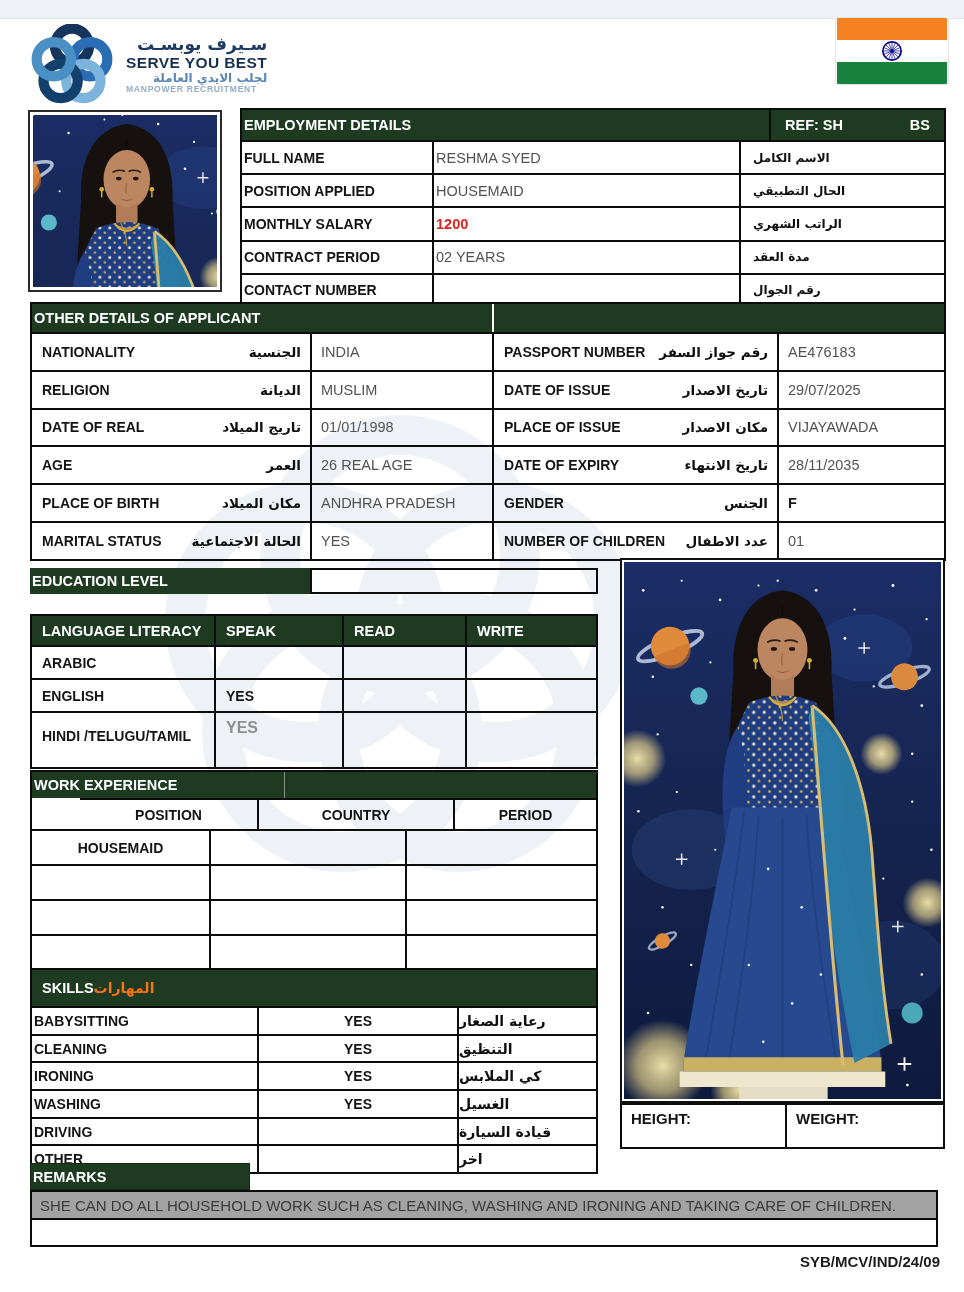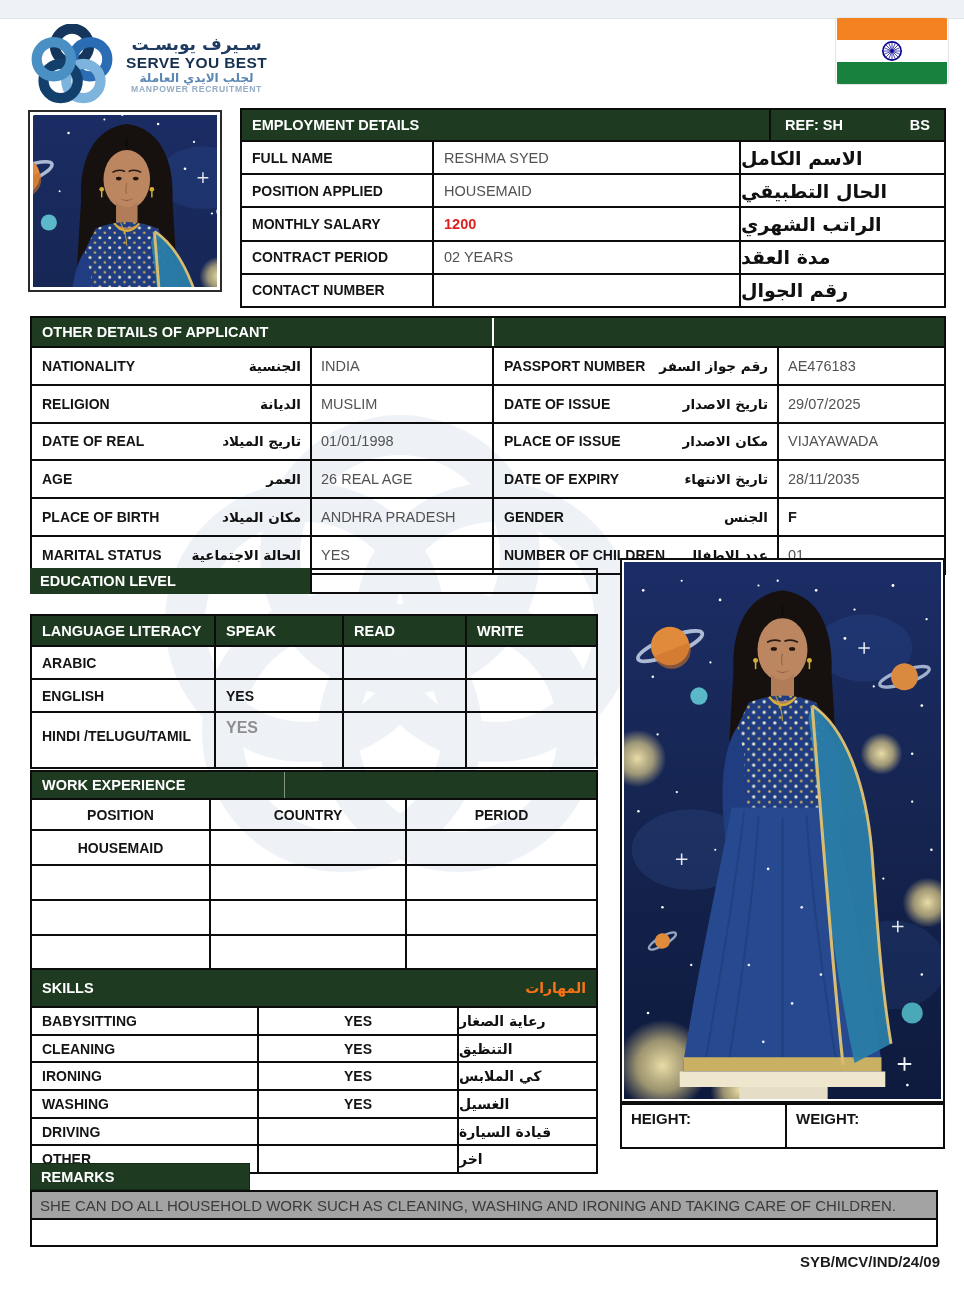--- a/index.html
+++ b/index.html
@@ -8,25 +8,25 @@
   .topbar{position:absolute;left:0;top:0;width:964px;height:18px;background:#eef1f5;border-bottom:1px solid #e3e7ec;}
 
   
   .lbl{font-weight:bold;font-size:14px;color:#141414;}
   .val{font-size:14.5px;color:#525252;}
   .val-dark{color:#1a1a1a;font-weight:bold;}
   .val-red{color:#e01f1f;font-weight:bold;}
   .val-gray{color:#8e8e8e;font-weight:bold;}
   .ar{font-family:"DejaVu Sans",sans-serif;font-weight:bold;font-size:13.5px;color:#101010;direction:rtl;}
   .green{background:#1e3b22;color:#fff;font-weight:bold;font-size:14.5px;}
-  .cellpad{padding-left:10px;}
+  .cellpad{padding-left:2px;}
 
   
   .logo{position:absolute;left:26px;top:24px;display:flex;align-items:center;gap:8px;}
-  .logo-text{display:flex;flex-direction:column;align-items:center;line-height:1.12;}
+  .logo-text{display:flex;flex-direction:column;line-height:1.12;}
   .logo-ar1{font-family:"DejaVu Sans",sans-serif;font-weight:bold;font-size:17px;color:#1d3a63;direction:rtl;}
   .logo-en1{font-weight:bold;font-size:15.5px;color:#16304f;letter-spacing:.4px;}
   .logo-ar2{font-family:"DejaVu Sans",sans-serif;font-size:12px;font-weight:bold;color:#5b87b5;direction:rtl;}
   .logo-en2{font-weight:bold;font-size:8.6px;color:#93abc6;letter-spacing:.7px;}
 
   
   .flag{position:absolute;left:836px;top:18px;width:112px;height:66px;border-radius:3px;overflow:hidden;box-shadow:0 0 0 1px #e2e6ec;}
 
   
   .photo-sm{position:absolute;left:28px;top:110px;width:194px;height:182px;border:2px solid #2a2a2a;background:#fff;padding:3px;box-sizing:border-box;}
@@ -35,24 +35,24 @@
 
   
   .emp{position:absolute;left:240px;top:108px;width:706px;border:2px solid #0c0c0c;box-sizing:border-box;}
   .emp-head{display:grid;grid-template-columns:527px 1fr;height:30px;}
   .emp-head>div{display:flex;align-items:center;}
   .emp-head>div+div{border-left:2px solid #0c0c0c;}
   .emp-ref{display:flex;justify-content:space-between;padding:0 14px;box-sizing:border-box;}
   .emp-row{display:grid;grid-template-columns:190px 307px 1fr;height:31.2px;border-top:2px solid #0c0c0c;}
   .emp-row>div{display:flex;align-items:center;box-sizing:border-box;}
   .emp-row>div+div{border-left:2px solid #0c0c0c;}
-  .emp-row .ar{justify-content:flex-end;width:100%;padding-right:10px;display:flex;font-size:19px;}
-
-  
-  .other{position:absolute;left:30px;top:316px;width:916px;border:2px solid #0c0c0c;box-sizing:border-box;}
+  .emp-row .ar{justify-content:flex-end;width:100%;padding-right:10px;display:flex;font-size:12px;padding-left:12px;}
+
+  
+  .other{position:absolute;left:30px;top:302px;width:916px;border:2px solid #0c0c0c;box-sizing:border-box;}
   .other-head{height:28px;display:grid;grid-template-columns:460px 1fr;}
   .other-head>div{display:flex;align-items:center;}
   .other-head>div+div{border-left:2px solid #fff;}
   .other-row{display:grid;grid-template-columns:278px 182px 285px 1fr;height:35.8px;border-top:2px solid #0c0c0c;}
   .other-row>div{display:flex;align-items:center;box-sizing:border-box;}
   .other-row>div+div{border-left:2px solid #0c0c0c;}
   .duo{justify-content:space-between;padding:0 9px 0 10px;}
   .other .val{padding-left:9px;}
 
   
@@ -67,30 +67,30 @@
   .lang-head{height:29px;}
   .lang-r1{height:31px;border-top:2px solid #0c0c0c;}
   .lang-r2{height:31px;border-top:2px solid #0c0c0c;}
   .lang-r3{height:54px;border-top:2px solid #0c0c0c;}
   .lang-r3>div:first-child{line-height:1.2;padding-top:3px;padding-bottom:11px;}
 
   
   .work{position:absolute;left:30px;top:770px;width:568px;border:2px solid #0c0c0c;box-sizing:border-box;}
   .work-title{height:26px;display:flex;align-items:center;position:relative;}
   .work-title .bar-div{position:absolute;left:252px;top:0;bottom:0;width:1px;background:rgba(255,255,255,.45);}
-  .work-head{display:grid;grid-template-columns:177px 196px 1fr;height:29px;border-top:2px solid #0c0c0c;}
+  .work-head{display:grid;grid-template-columns:177px 196px 1fr;height:29px;border-top:2px solid #0c0c0c;margin-left:48px;}
   .work-head>div{display:flex;align-items:center;justify-content:center;font-weight:bold;font-size:14px;color:#141414;}
   .work-head>div+div{border-left:2px solid #0c0c0c;}
   .work-row{display:grid;grid-template-columns:177px 196px 1fr;height:33px;border-top:2px solid #0c0c0c;}
   .work-row>div{display:flex;align-items:center;justify-content:center;font-weight:bold;font-size:14px;color:#141414;}
   .work-row>div+div{border-left:2px solid #0c0c0c;}
 
   
   .skills{position:absolute;left:30px;top:968px;width:568px;border:2px solid #0c0c0c;box-sizing:border-box;}
-  .skills-title{height:14px;display:flex;align-items:center;justify-content:space-between;padding:18px 10px;box-sizing:border-box;position:relative;}
+  .skills-title{height:14px;display:flex;align-items:center;padding:18px 10px;box-sizing:border-box;position:relative;}
   .skills-title .ar{color:#f97316;font-size:14px;}
   .skill-row{display:grid;grid-template-columns:225px 200px 1fr;height:25.7px;border-top:2px solid #0c0c0c;}
   .skill-row>div{display:flex;align-items:center;box-sizing:border-box;}
   .skill-row>div+div{border-left:2px solid #0c0c0c;}
   .skill-row .sv{justify-content:center;font-weight:bold;font-size:14px;color:#141414;}
   .skill-row .ar{justify-content:flex-end;width:100%;padding-right:9px;display:flex;font-size:14px;}
 
   
   .remarks-title{position:absolute;left:30px;top:1163px;width:220px;height:27px;display:flex;align-items:center;z-index:6;border:1px solid #142a17;box-sizing:border-box;}
   .remarks-text{position:absolute;left:30px;top:1190px;width:908px;height:30px;border:2px solid #0c0c0c;box-sizing:border-box;display:flex;align-items:center;padding-left:8px;font-size:15px;color:#3b3b3b;background:#a3a3a3;z-index:5;}

